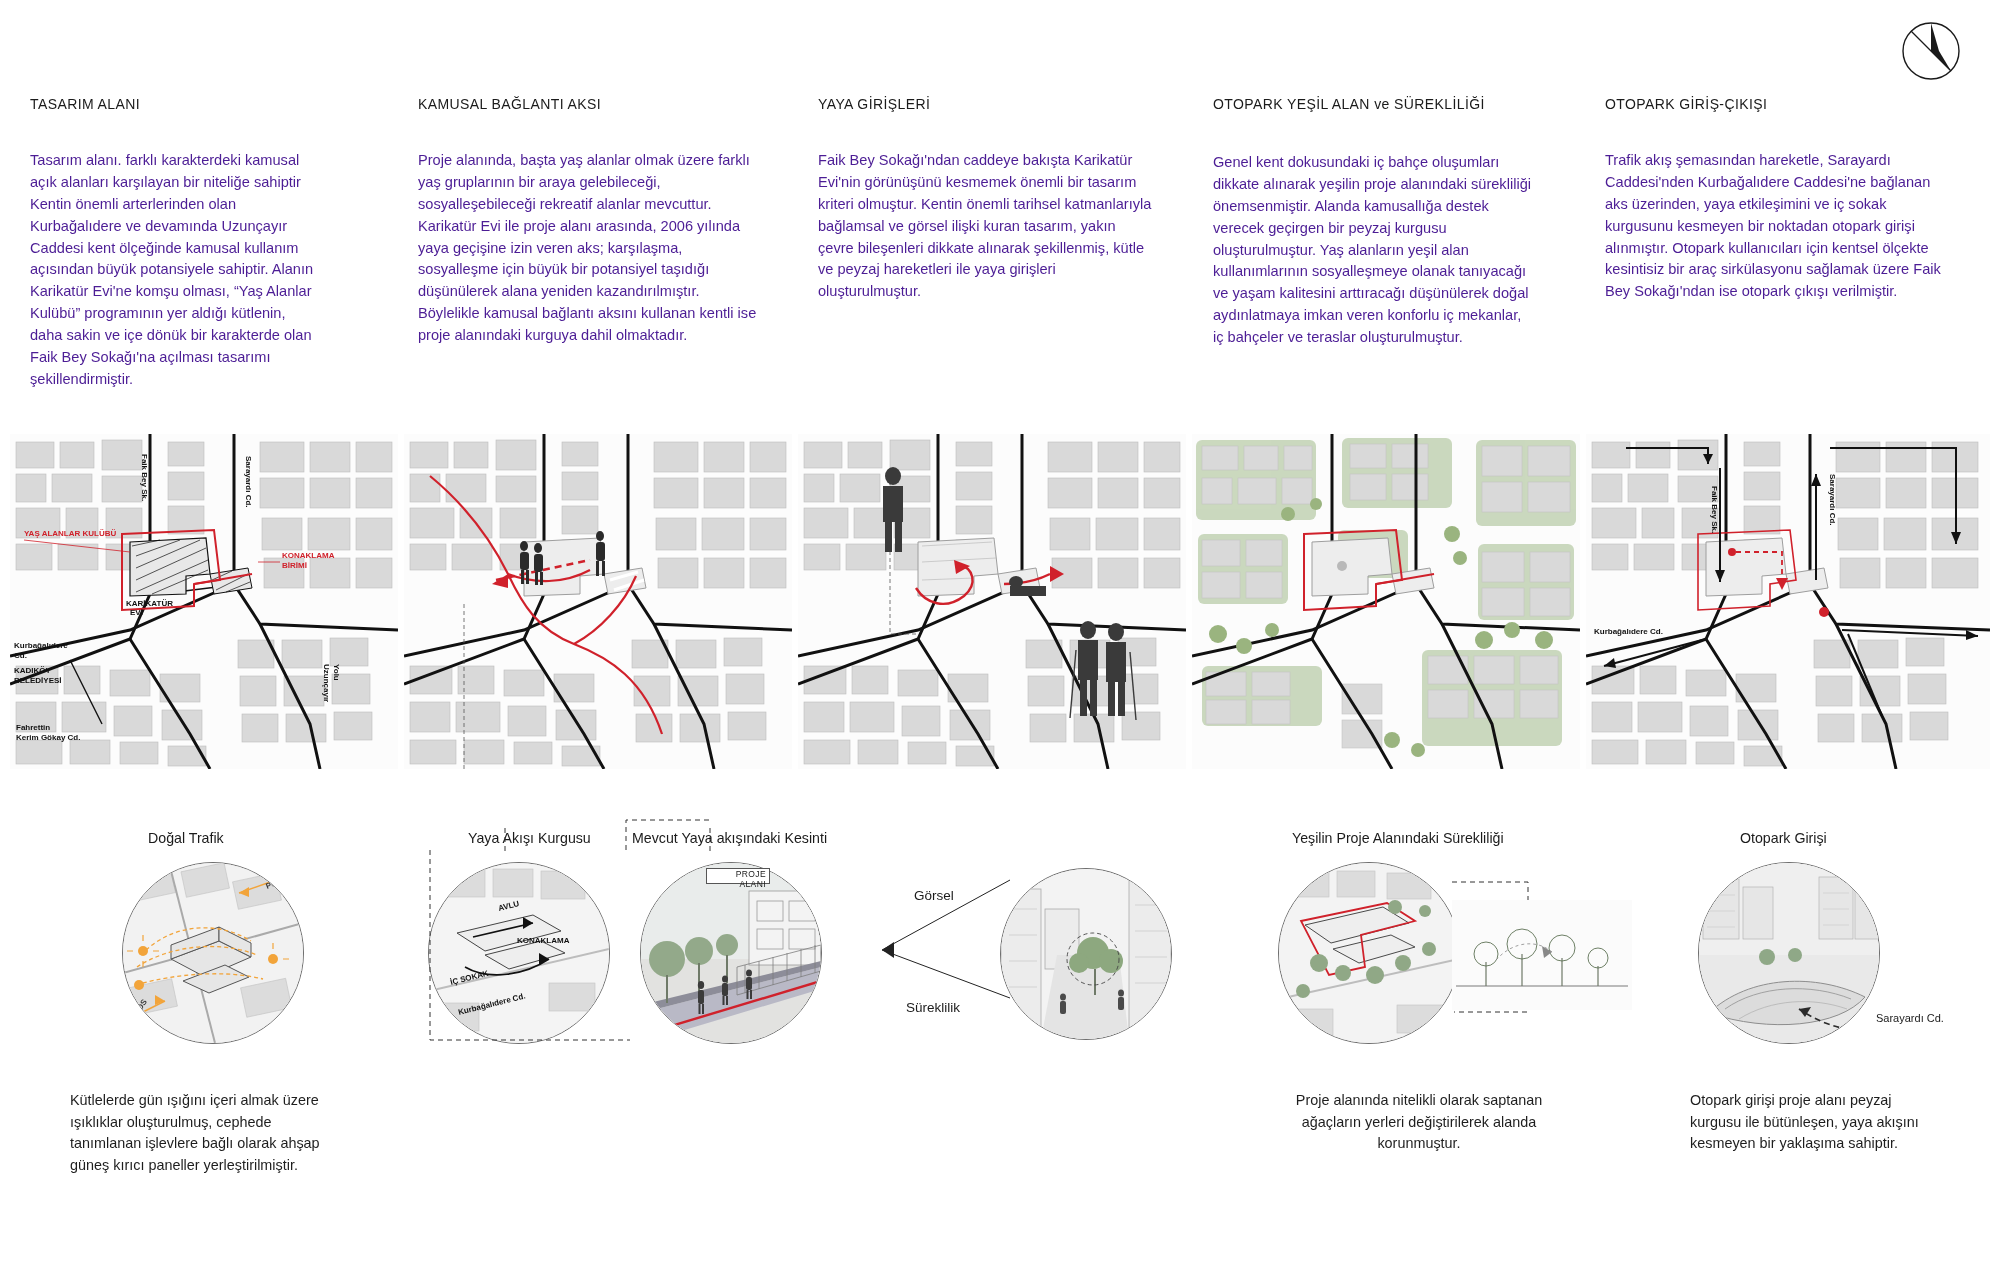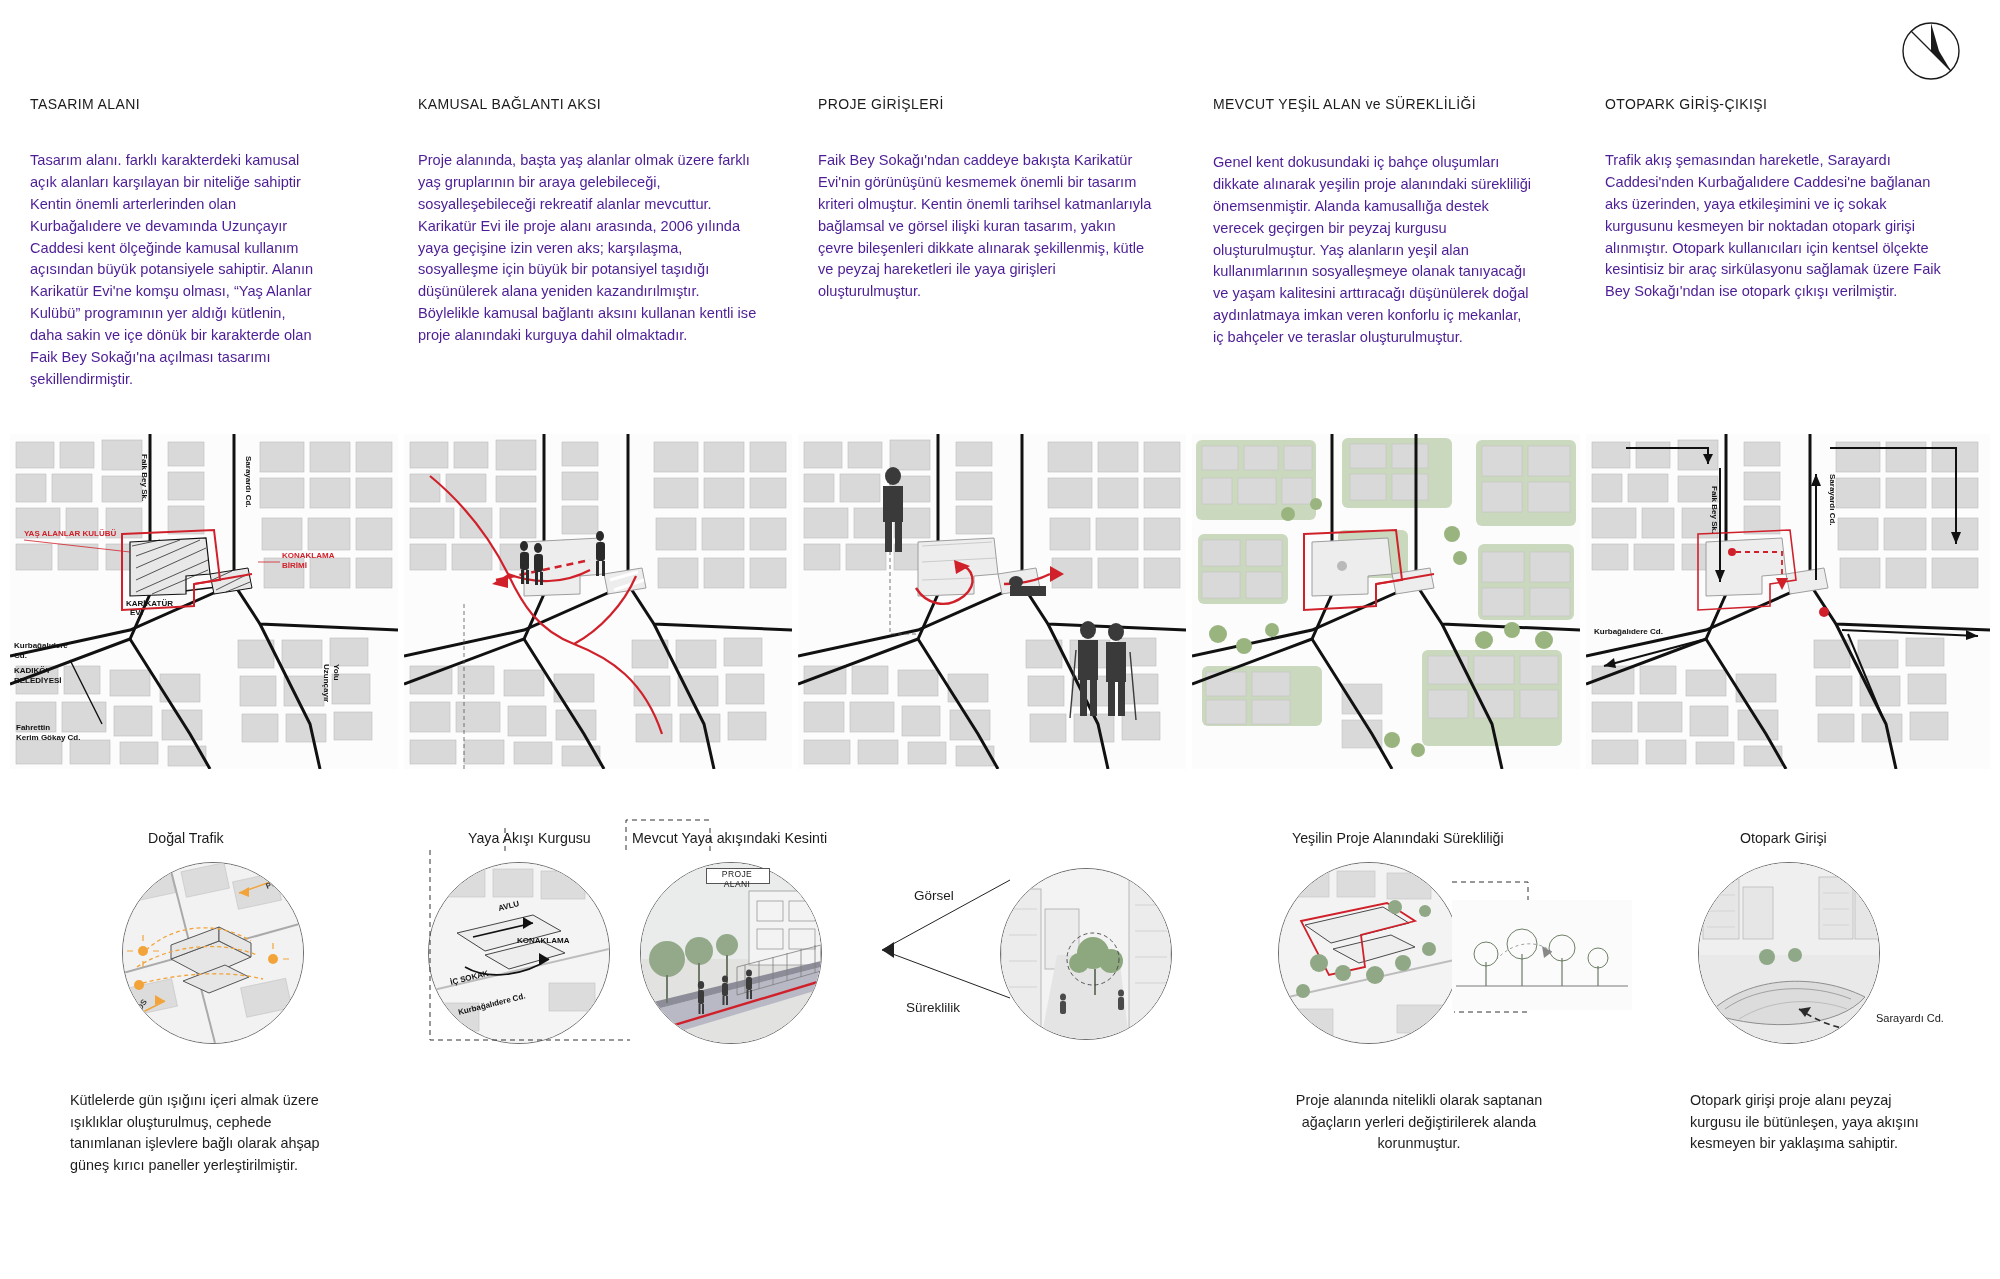--- a/index.html
+++ b/index.html
@@ -37,24 +37,24 @@
     <path d="M33 33 L41 33 L53 53 Z" fill="#1a1a1a"></path>
   </svg>
 </div>
 
 <div class="col-head" style="left:30px;top:96px;width:290px;">TASARIM ALANI</div>
 <div class="col-body" style="left:30px;top:150px;width:286px;">Tasarım alanı. farklı karakterdeki kamusal açık alanları karşılayan bir niteliğe sahiptir Kentin önemli arterlerinden olan Kurbağalıdere ve devamında Uzunçayır Caddesi kent ölçeğinde kamusal kullanım açısından büyük potansiyele sahiptir. Alanın Karikatür Evi'ne komşu olması, “Yaş Alanlar Kulübü” programının yer aldığı kütlenin, daha sakin ve içe dönük bir karakterde olan Faik Bey Sokağı'na açılması tasarımı şekillendirmiştir.</div>
 
 <div class="col-head" style="left:418px;top:96px;width:330px;">KAMUSAL BAĞLANTI AKSI</div>
 <div class="col-body" style="left:418px;top:150px;width:345px;">Proje alanında, başta yaş alanlar olmak üzere farklı yaş gruplarının bir araya gelebileceği, sosyalleşebileceği rekreatif alanlar mevcuttur. Karikatür Evi ile proje alanı arasında, 2006 yılında yaya geçişine izin veren aks; karşılaşma, sosyalleşme için büyük bir potansiyel taşıdığı düşünülerek alana yeniden kazandırılmıştır. Böylelikle kamusal bağlantı aksını kullanan kentli ise proje alanındaki kurguya dahil olmaktadır.</div>
 
-<div class="col-head" style="left:818px;top:96px;width:300px;">PROJE GİRİŞLERİ</div>
+<div class="col-head" style="left:818px;top:96px;width:300px;">YAYA GİRİŞLERİ</div>
 <div class="col-body" style="left:818px;top:150px;width:335px;">Faik Bey Sokağı'ndan caddeye bakışta Karikatür Evi'nin görünüşünü kesmemek önemli bir tasarım kriteri olmuştur. Kentin önemli tarihsel katmanlarıyla bağlamsal ve görsel ilişki kuran tasarım, yakın çevre bileşenleri dikkate alınarak şekillenmiş, kütle ve peyzaj hareketleri ile yaya girişleri oluşturulmuştur.</div>
 
-<div class="col-head" style="left:1213px;top:96px;width:300px;">MEVCUT YEŞİL ALAN ve SÜREKLİLİĞİ</div>
+<div class="col-head" style="left:1213px;top:96px;width:300px;">OTOPARK YEŞİL ALAN ve SÜREKLİLİĞİ</div>
 <div class="col-body" style="left:1213px;top:152px;width:318px;">Genel kent dokusundaki iç bahçe oluşumları dikkate alınarak yeşilin proje alanındaki sürekliliği önemsenmiştir. Alanda kamusallığa destek verecek geçirgen bir peyzaj kurgusu oluşturulmuştur. Yaş alanların yeşil alan kullanımlarının sosyalleşmeye olanak tanıyacağı ve yaşam kalitesini arttıracağı düşünülerek doğal aydınlatmaya imkan veren konforlu iç mekanlar, iç bahçeler ve teraslar oluşturulmuştur.</div>
 
 <div class="col-head" style="left:1605px;top:96px;width:330px;">OTOPARK GİRİŞ-ÇIKIŞI</div>
 <div class="col-body" style="left:1605px;top:150px;width:340px;">Trafik akış şemasından hareketle, Sarayardı Caddesi'nden Kurbağalıdere Caddesi'ne bağlanan aks üzerinden, yaya etkileşimini ve iç sokak kurgusunu kesmeyen bir noktadan otopark girişi alınmıştır. Otopark kullanıcıları için kentsel ölçekte kesintisiz bir araç sirkülasyonu sağlamak üzere Faik Bey Sokağı'ndan ise otopark çıkışı verilmiştir.</div>
 
 <div class="plate" style="left:10px;width:388px;">
   <svg width="388" height="335" viewBox="0 0 388 335">
     <rect width="388" height="335" fill="#fcfcfc"></rect>
     <g fill="#d9d9d9" stroke="#bdbdbd" stroke-width="0.6">
       <rect x="6" y="8" width="38" height="26"></rect>
@@ -691,21 +691,21 @@
       <ellipse cx="108" cy="110" rx="3" ry="3.6"></ellipse>
         <rect x="105" y="114" width="6" height="13" rx="2"></rect>
       <rect x="105.5" y="127" width="2" height="9"></rect>
         <rect x="109" y="127" width="2" height="9"></rect>
     </g>
 
     <path d="M0 172 L180 118" stroke="#d0212b" stroke-width="2.4" fill="none"></path>
   </svg>
 </div>
 <div style="position:absolute;left:706px;top:868px;width:62px;height:14px;border:1px solid #555;background:#fff;"></div>
-<div style="position:absolute;left:708px;top:869px;width:58px;text-align:center;font-size:8.5px;letter-spacing:.4px;">PROJE ALANI</div>
+<div style="position:absolute;left:708px;top:869px;width:58px;text-align:right;font-size:8.5px;letter-spacing:.4px;">PROJE ALANI</div>
 
 <div class="circ" style="left:1000px;top:868px;width:170px;height:170px;">
   <svg width="170" height="170" viewBox="0 0 170 170">
     <rect width="170" height="170" fill="#f3f3f3"></rect>
     <g fill="#ececec" stroke="#aaa" stroke-width="0.8">
       <rect x="0" y="20" width="40" height="150"></rect>
       <rect x="128" y="10" width="42" height="160"></rect>
       <rect x="44" y="40" width="34" height="60"></rect>
     </g>
     <g stroke="#c9c9c9" stroke-width="0.7">

